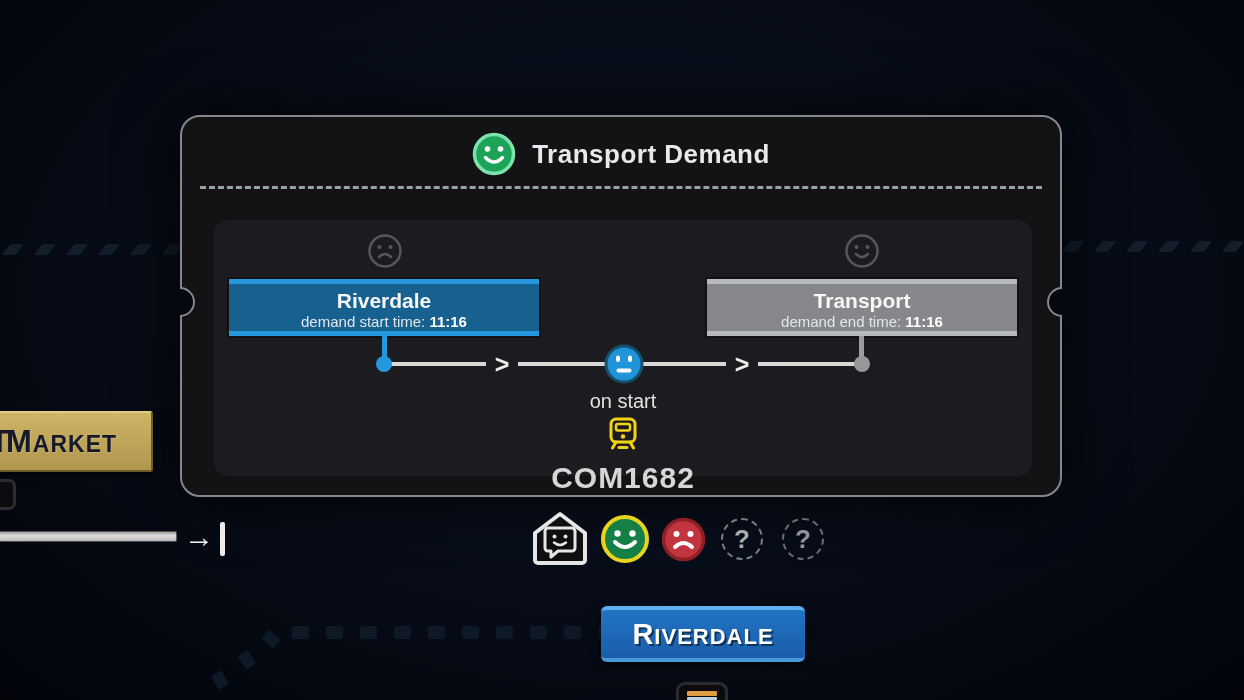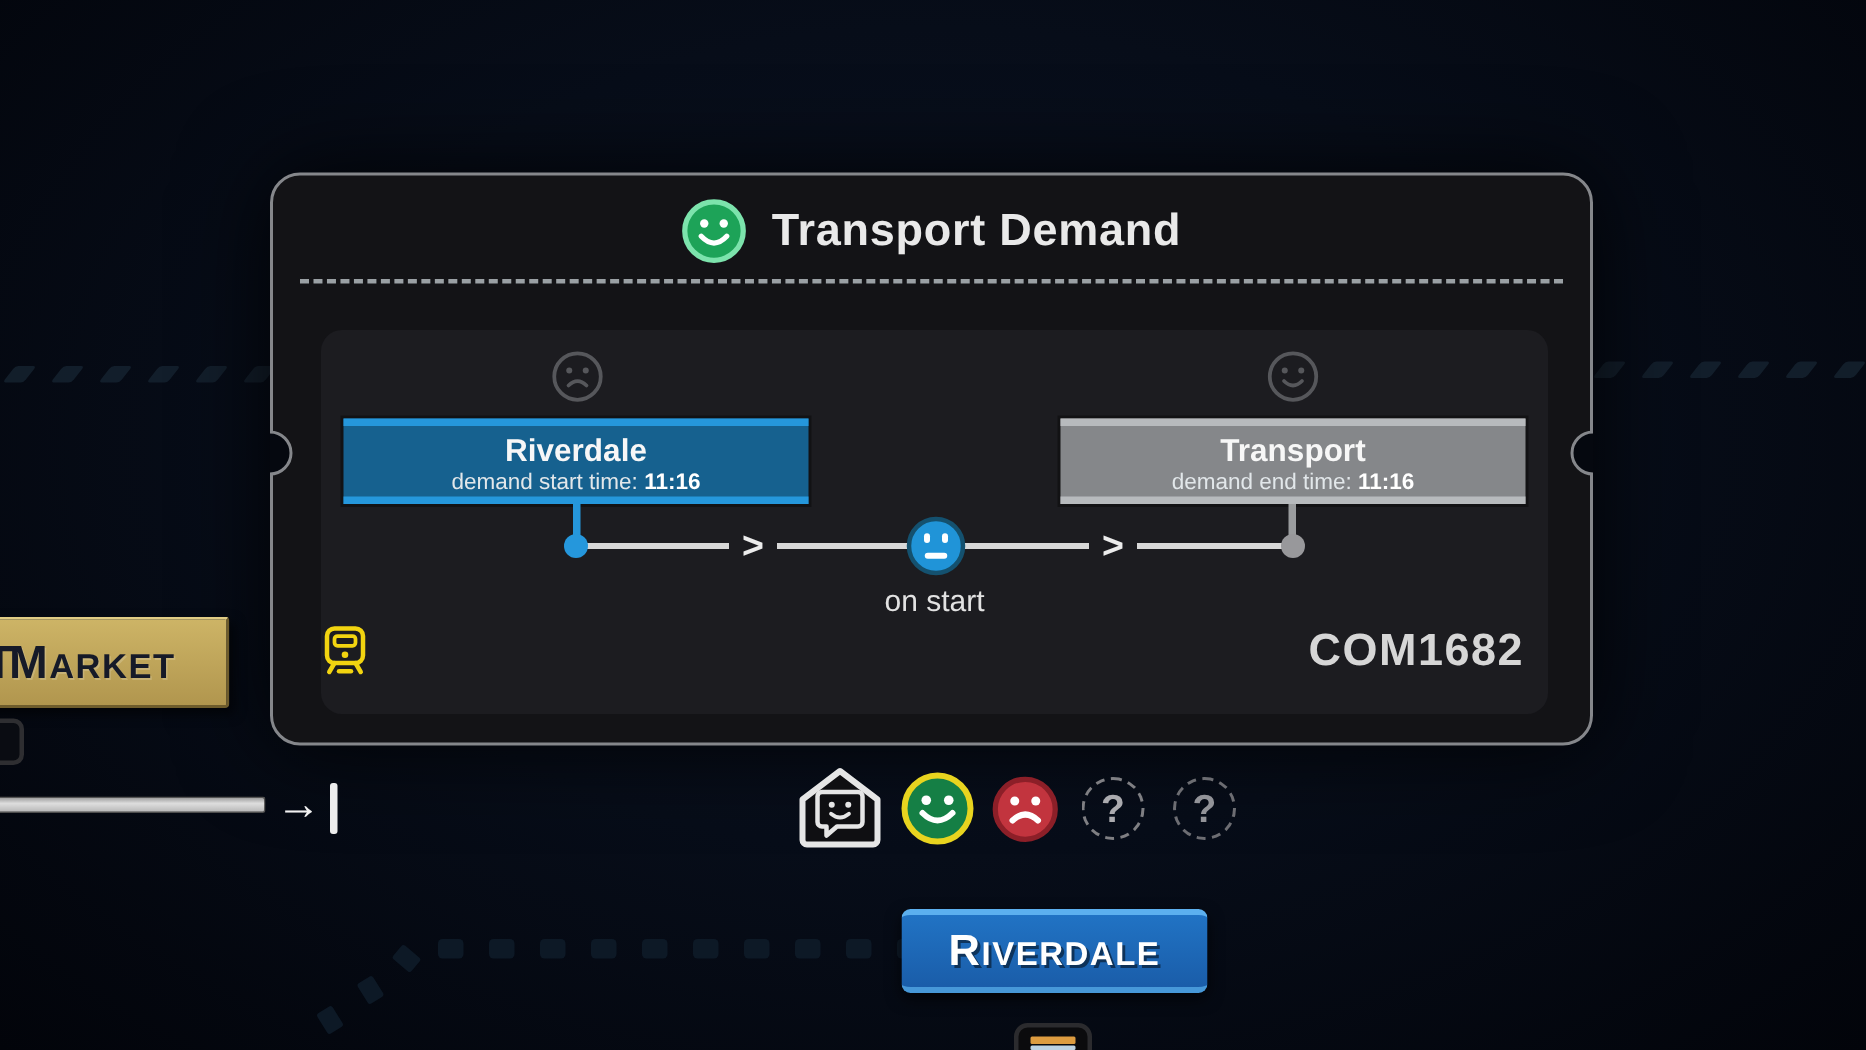--- a/index.html
+++ b/index.html
@@ -35,21 +35,21 @@
   }
   .notch{ position:absolute; top:170px; width:17px; height:34px; overflow:hidden; }
   .notch-l{ left:-2px; }
   .notch-r{ right:-2px; }
   .notch i{ display:block; width:30px; height:30px; border:2px solid #85878b; border-radius:50%; background:#05080f; }
   .notch-l i{ margin-left:-15px; }
   .notch-r i{ margin-left:2px; }
 
   .title-row{ position:absolute; left:0; right:0; top:14px; height:46px;
     display:flex; align-items:center; justify-content:center; gap:16px; }
-  .title-row h1{ font-size:30px; font-weight:700; color:#e9e9e9; letter-spacing:.5px; }
+  .title-row h1{ font-size:26px; font-weight:700; color:#e9e9e9; letter-spacing:.5px; }
 
   .sep{ position:absolute; left:18px; right:18px; top:69px; border-top:3px dashed #9aa0a4; }
 
   .inner{ position:absolute; left:32px; top:103px; width:818px; height:256px;
     background:#1c1c20; border-radius:14px; }
 
   .mood{ position:absolute; width:36px; height:36px; }
   .mood-origin{ left:153px; top:13px; }
   .mood-dest{ left:630px; top:13px; }
 
@@ -73,22 +73,22 @@
   .tl-dot-start{ left:162px; background:#2597dc; }
   .tl-dot-end{ left:640px; background:#98989b; }
   .chev{ position:absolute; top:128px; width:32px; height:32px; background:#1c1c20;
     display:flex; align-items:center; justify-content:center;
     font-size:25px; font-weight:700; color:#ececec; }
   .chev1{ left:272px; } .chev2{ left:512px; }
   .tl-face{ position:absolute; left:389px; top:123px; }
 
   .on-train{ position:absolute; left:0; right:0; top:170px; text-align:center;
     font-size:20px; color:#e2e2e2; }
-  .train-row{ position:absolute; left:0; right:16px; top:197px;
-    display:flex; align-items:center; justify-content:space-between; gap:10px; }
+  .train-row{ position:absolute; left:0; right:0; top:197px;
+    display:flex; align-items:center; justify-content:flex-start; gap:10px;flex-direction:column; }
   .train-row .tid{ font-size:30px; font-weight:700; color:#d6d6d6; letter-spacing:1px; }
 
   
   .icon-abs{ position:absolute; }
   .q-slot{ width:42px; height:42px; border:2px dashed #7f7f83; border-radius:50%;
     display:flex; align-items:center; justify-content:center;
     color:#ababaf; font-size:26px; font-weight:700; }
   .q1{ left:721px; top:518px; }
   .q2{ left:782px; top:518px; opacity:.85; }
 

